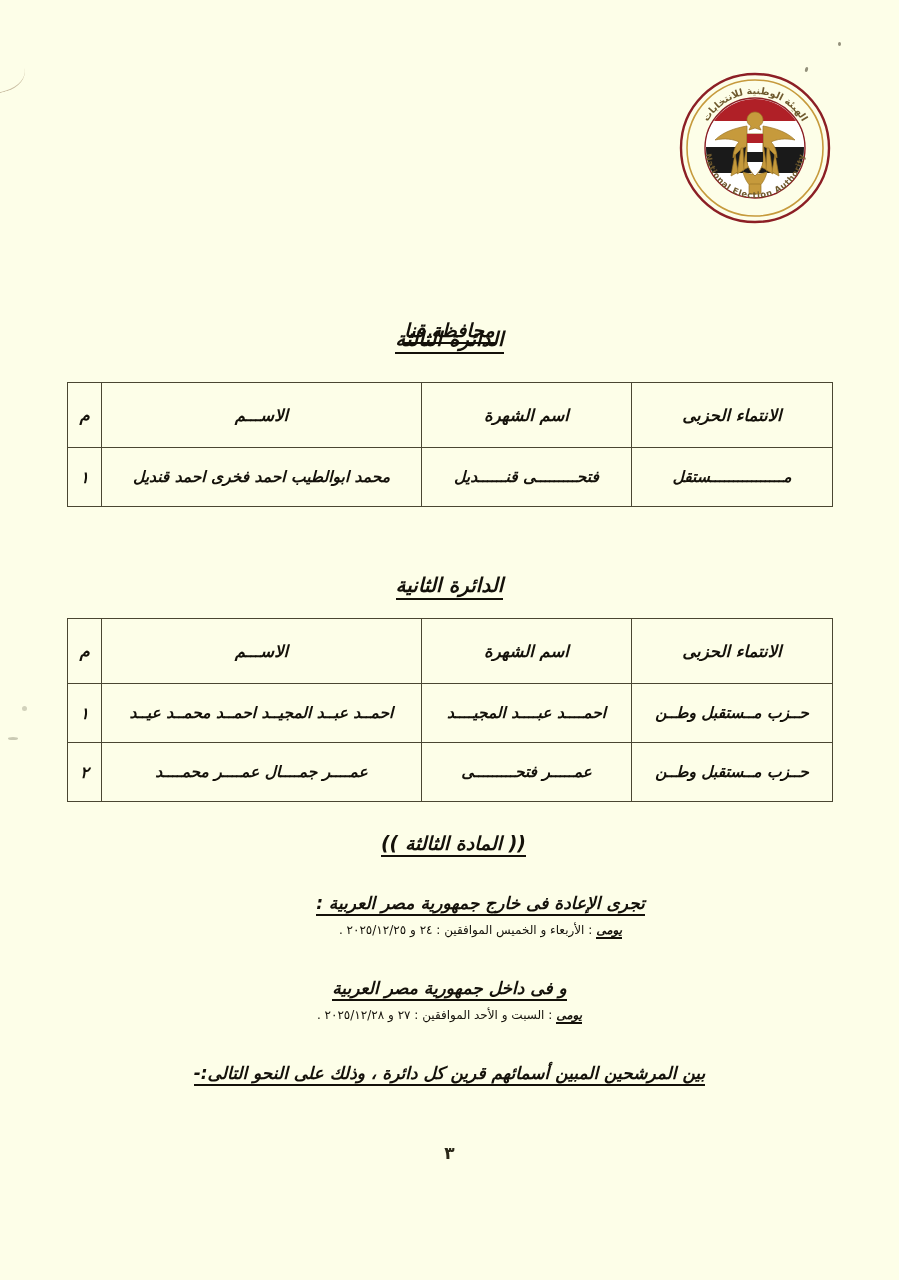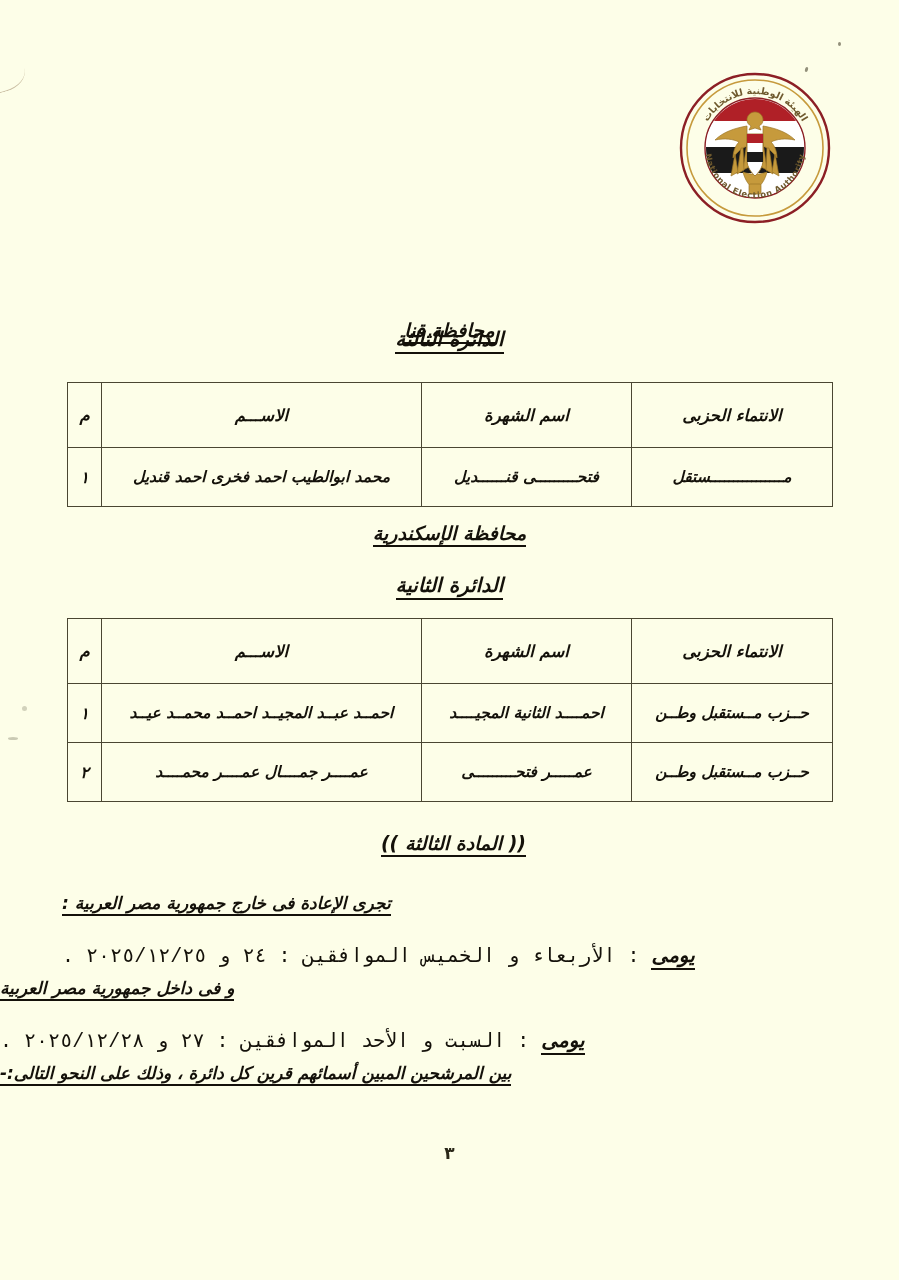--- a/index.html
+++ b/index.html
@@ -151,41 +151,40 @@
     display: inline-block;
     font-size: 17px;
     font-weight: bold;
     font-style: italic;
     color: #14110a;
     border-bottom: 2px solid #14110a;
     padding-bottom: 1px;
     white-space: nowrap;
   }
   .para-line {
-    font-size: 20px;
+    font-size: 12px;
     color: #14110a;
     white-space: nowrap;
-    margin-top: 27px;
-    font-family: Liberation Mono, monospace;
+    margin-top: 7px;
   }
   .para-line .lead {
     font-weight: bold;
     font-style: italic;
     border-bottom: 2px solid #14110a;
     padding-bottom: 0px;
   }
   .para-line .rest { font-weight: normal; }
 
   .p-outside { top: 893px; right: 0; left: 0; padding-left: 62px; }
   .p-inside  { top: 978px; right: 0; left: 0; }
   .p-final   { top: 1063px; right: 0; left: 0; }
 
   .p-outside, .p-inside, .p-final { text-align: left; }
 
-  .center-row { text-align: left; }
+  .center-row { text-align: center; }
 
   .final-text {
     display: inline-block;
     font-size: 17px;
     font-weight: bold;
     font-style: italic;
     color: #14110a;
     border-bottom: 2px solid #14110a;
     padding-bottom: 1px;
     white-space: nowrap;
@@ -303,23 +302,20 @@
         <td>
             <span class="cell-inner">محمد ابوالطيب احمد فخرى احمد قنديل</span>
           </td>
         <td>
             <span class="cell-inner cell-num">١</span>
           </td>
       </tr>
     </tbody>
   </table>
 
-  <div class="gov-heading h-alex">
-    <span>محافظة الإسكندرية</span>
-  </div>
   <div class="district-heading h-dist2">
     <span>الدائرة الثانية</span>
   </div>
 
   <table class="cand-table table-2">
     <colgroup>
       <col class="col-party">
         <col class="col-known">
         <col class="col-name">
         <col class="col-num">
@@ -339,21 +335,21 @@
             <span class="cell-inner">م</span>
           </th>
       </tr>
     </thead>
     <tbody>
       <tr>
         <td>
             <span class="cell-inner">حــزب مــستقبل وطــن</span>
           </td>
         <td>
-            <span class="cell-inner">احمــــد الثانية المجيــــد</span>
+            <span class="cell-inner">احمــــد عبــــد المجيــــد</span>
           </td>
         <td>
             <span class="cell-inner">احمــد عبــد المجيــد احمــد محمــد عيــد</span>
           </td>
         <td>
             <span class="cell-inner cell-num">١</span>
           </td>
       </tr>
       <tr>
         <td>

